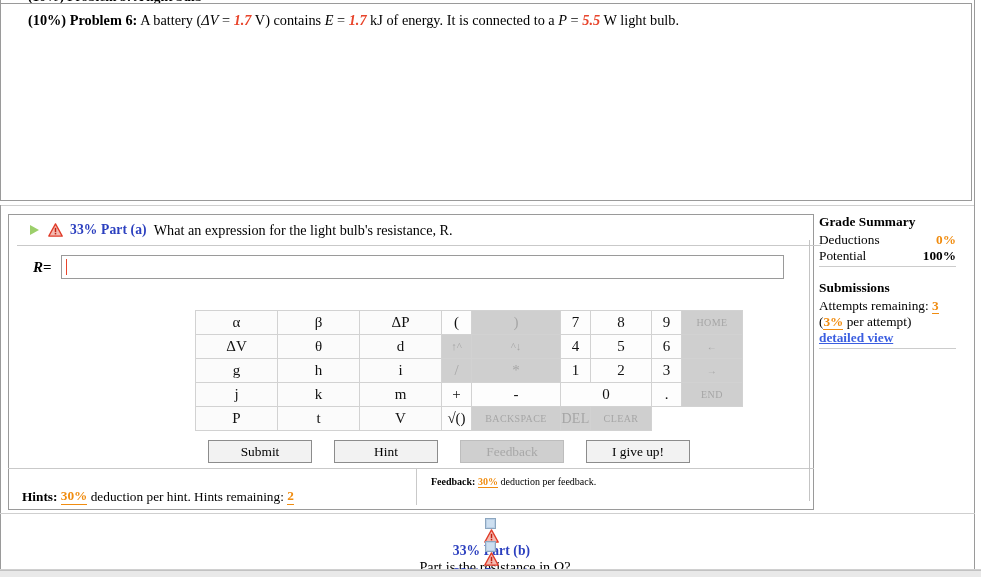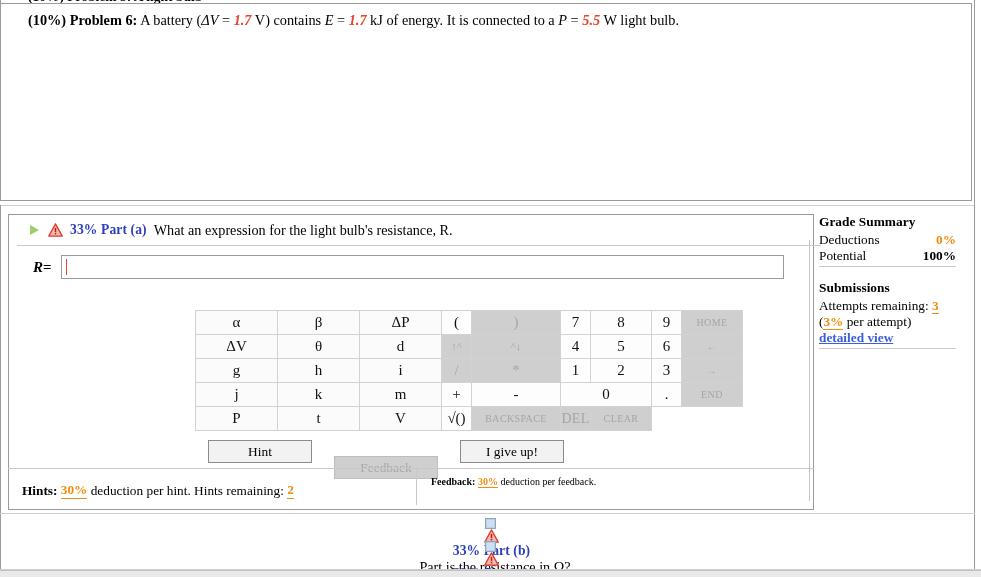--- a/index.html
+++ b/index.html
@@ -104,31 +104,31 @@
   .btn-row {
     position: absolute; left: 199px; top: 225px;
     display: flex; gap: 22px;
   }
   .btn {
     width: 104px; height: 23px; line-height: 21px; text-align: center;
     font-size: 13.4px; border: 1px solid #8c8c8c; background: #f2f2f2;
     box-sizing: border-box; color: #000;
     font-family: "Liberation Serif", "DejaVu Serif", serif;
   }
-  .btn.disabled { background: #cfcfcf; color: #a8a8a8; border-color: #bdbdbd; margin-top: 16px; }
+  .btn.disabled { background: #cfcfcf; color: #a8a8a8; border-color: #bdbdbd; }
 
   
   .hf-strip {
     position: absolute; left: 8px; top: 259px; width: 806px; height: 37px;
     box-sizing: border-box; border-top: 1px solid #c9c9c9;
   }
   .hf-left {
     position: absolute; left: 0; top: 0; width: 409px; height: 100%;
     box-sizing: border-box; border-right: 1px solid #c9c9c9;
-    display: flex; align-items: center; padding: 7px 0 0 14px;
+    display: flex; align-items: flex-end; padding: 7px 0 0 14px;
     font-size: 13.3px; white-space: nowrap;
   }
   .hf-right {
     position: absolute; left: 409px; top: 0; width: 396px; height: 100%;
     box-sizing: border-box;
     display: flex; align-items: flex-start; padding: 7px 0 0 14px;
     font-size: 10px; white-space: nowrap;
   }
   .orange { color: #f08c10; font-weight: bold; border-bottom: 1px solid #f08c10; }
   .orange-p { color: #f08c10; font-weight: bold; }
@@ -290,20 +290,21 @@
               <td class="alpha">V</td>
               <td class="op">√()</td>
               <td class="wide small dis">BACKSPACE</td>
               <td class="op tiny dis">DEL</td>
               <td class="func small dis">CLEAR</td>
             </tr>
           </tbody>
       </table>
 
       <div class="btn-row">
+        <div class="btn">Submit</div>
         <div class="btn">Hint</div>
         <div class="btn disabled">Feedback</div>
         <div class="btn">I give up!</div>
       </div>
 
     </div>
 
     <div class="hf-strip">
       <div class="hf-left">
         <span class="bld">Hints:</span>&nbsp;

